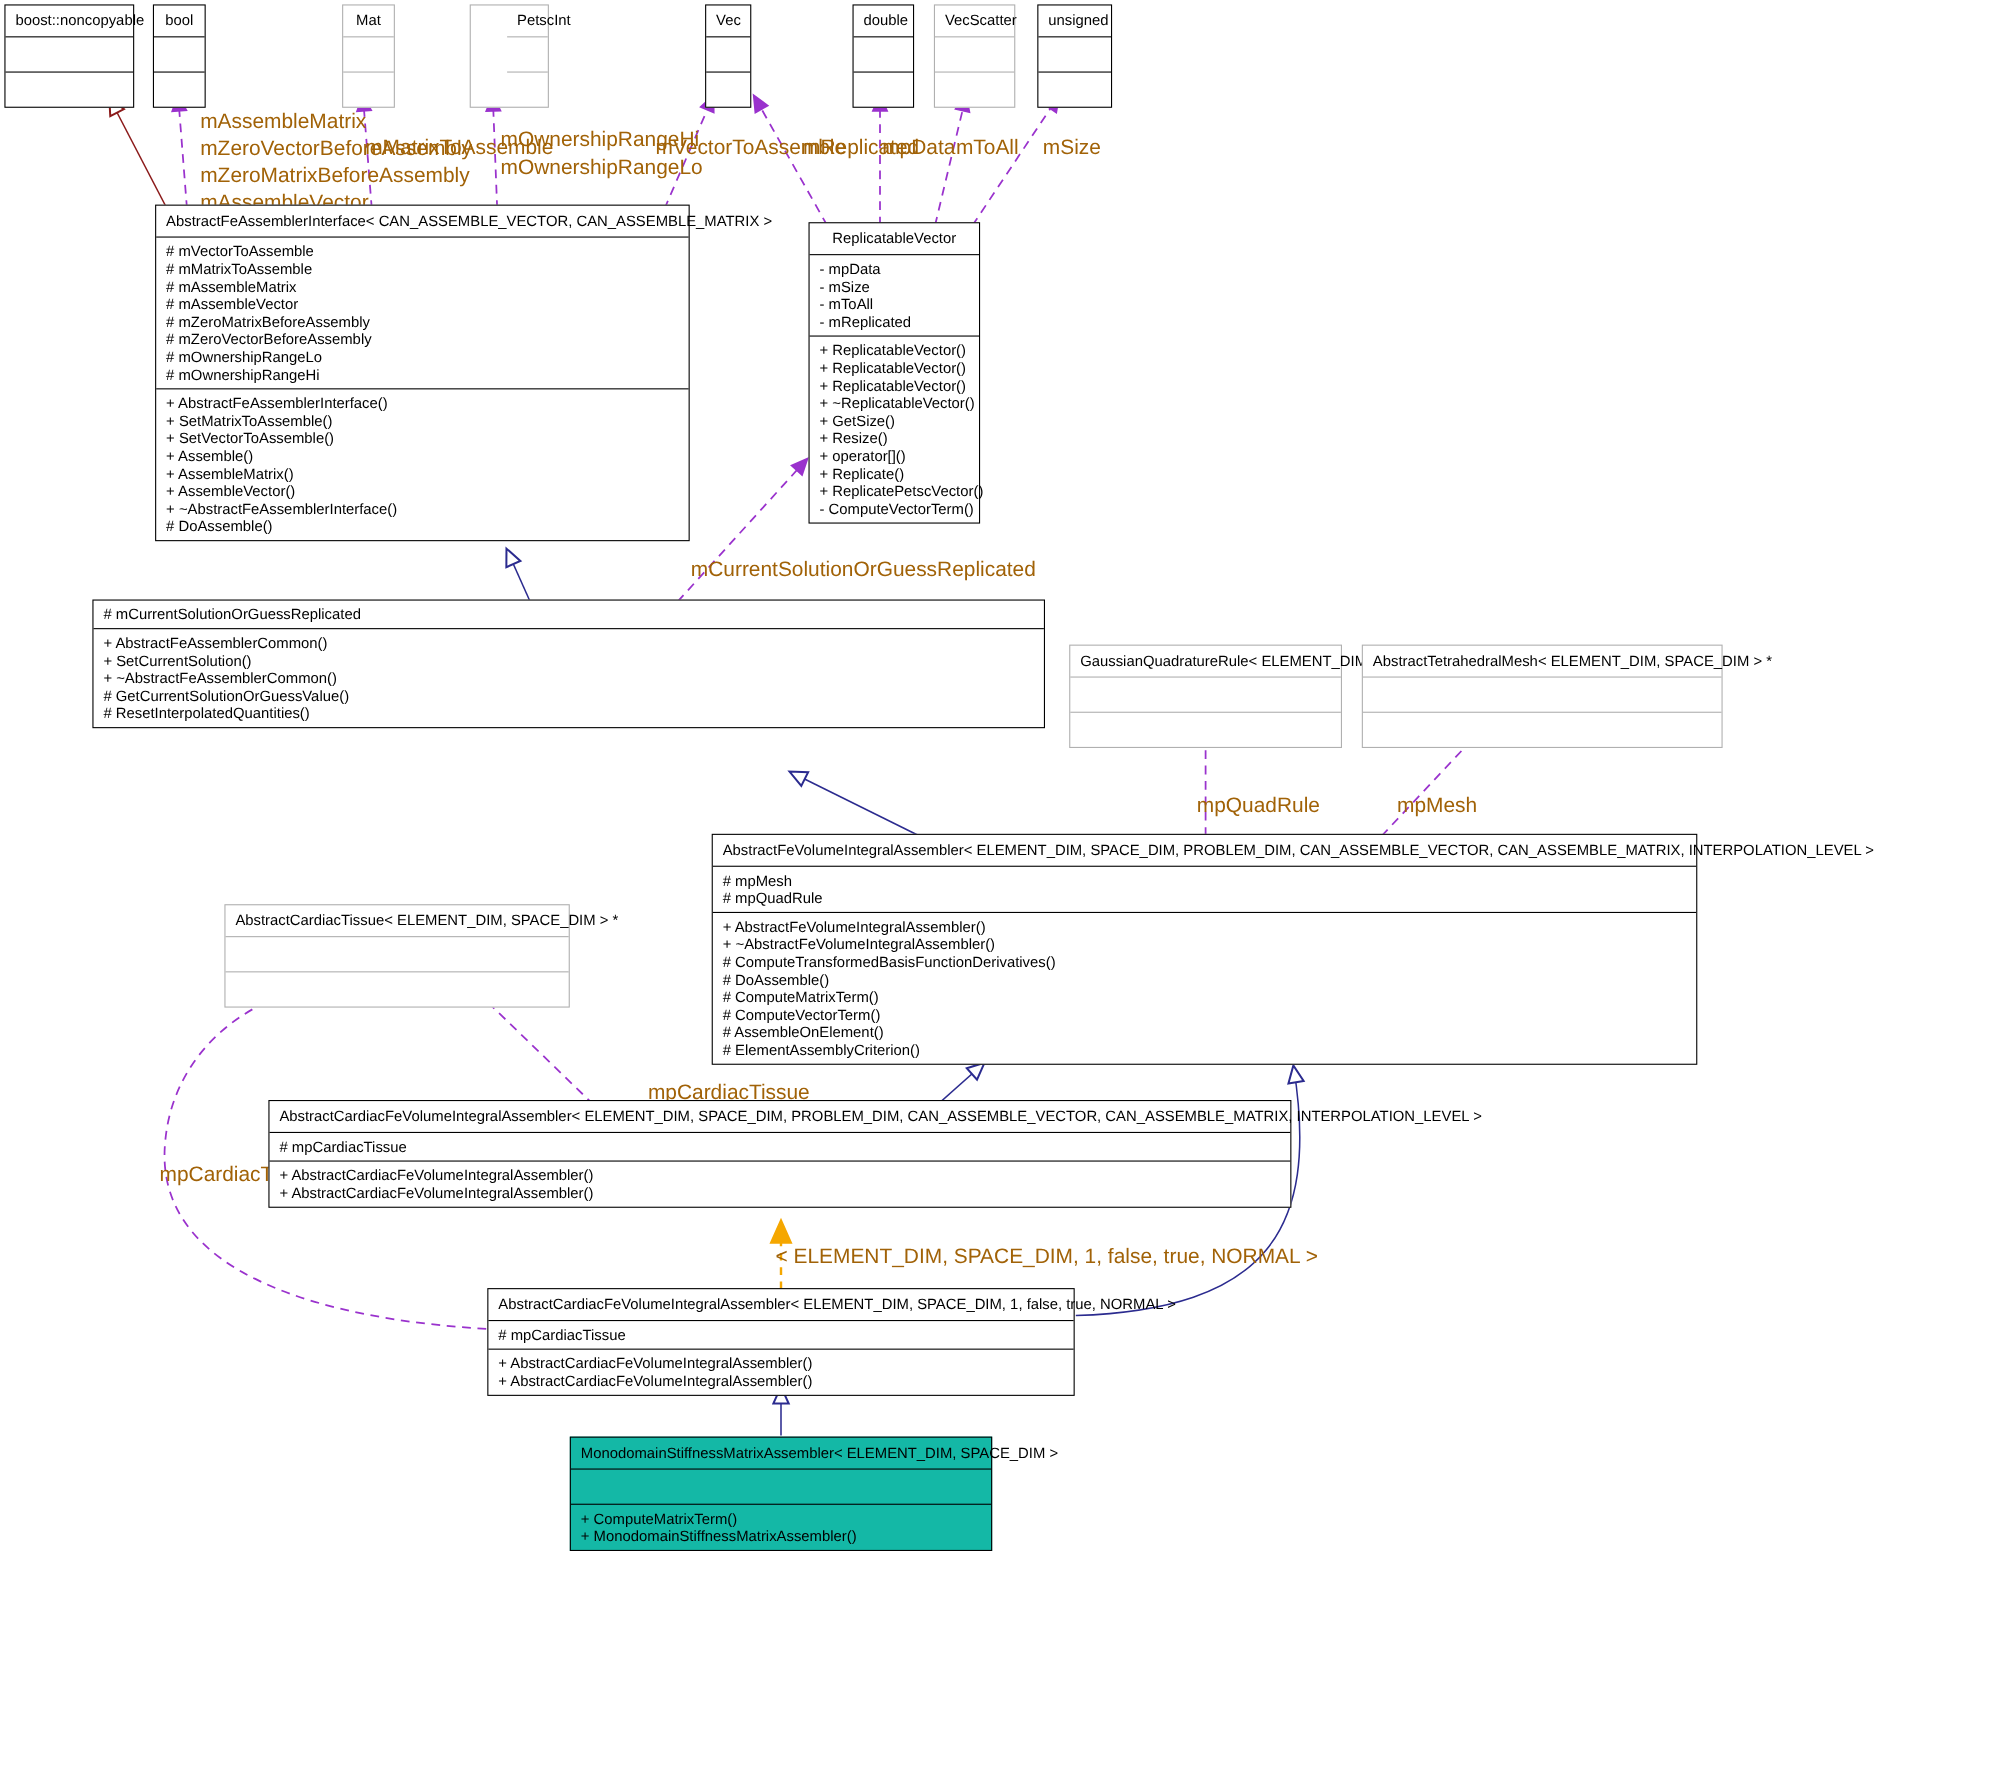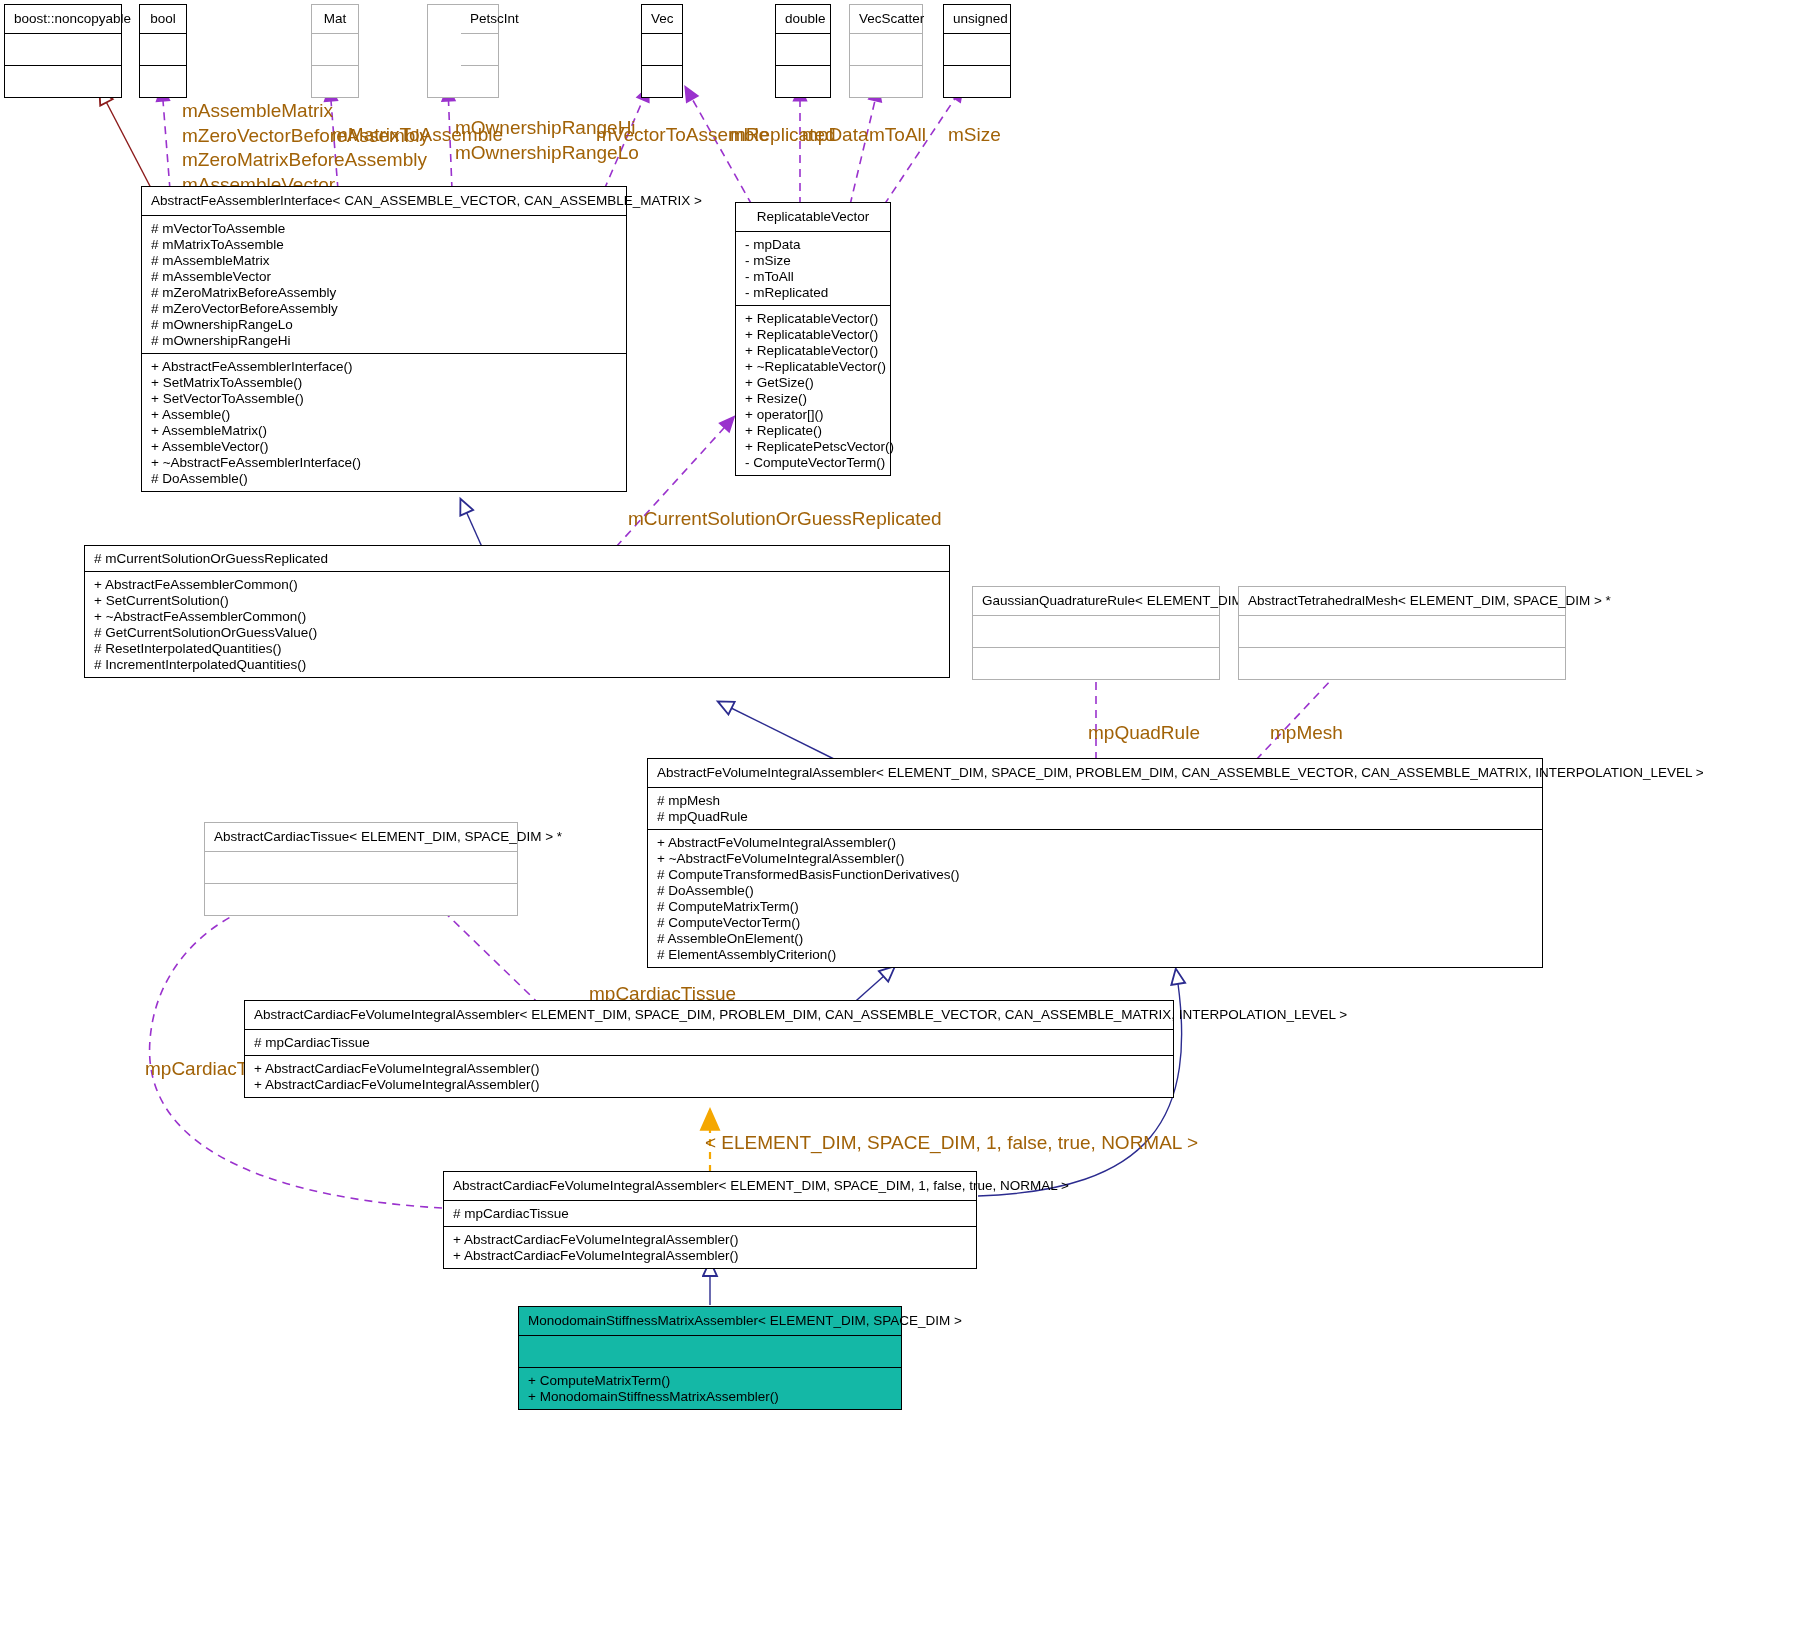--- a/index.html
+++ b/index.html
@@ -256,21 +256,20 @@
   <div class="node" style="left:84px; top:545px; width:866px;">
     <div class="compartment">
       <div class="row"># mCurrentSolutionOrGuessReplicated</div>
     </div>
     <div class="compartment last">
       <div class="row">+ AbstractFeAssemblerCommon()</div>
       <div class="row">+ SetCurrentSolution()</div>
       <div class="row">+ ~AbstractFeAssemblerCommon()</div>
       <div class="row"># GetCurrentSolutionOrGuessValue()</div>
       <div class="row"># ResetInterpolatedQuantities()</div>
-      <div class="row"># IncrementInterpolatedQuantities()</div>
     </div>
   </div>
 
   <div class="node faint" style="left:972px; top:586px; width:248px;">
     <div class="title">GaussianQuadratureRule&lt; ELEMENT_DIM &gt; *</div>
     <div class="compartment empty"></div>
     <div class="compartment empty last"></div>
   </div>
 
   <div class="node faint" style="left:1238px; top:586px; width:328px;">

